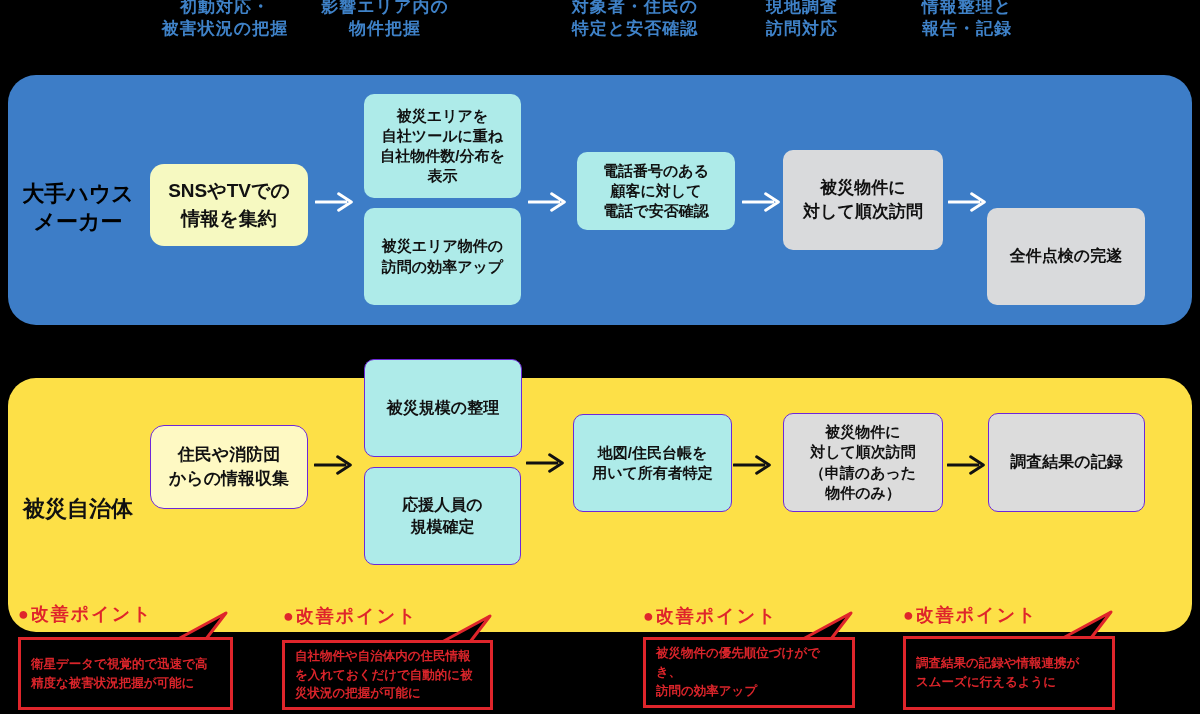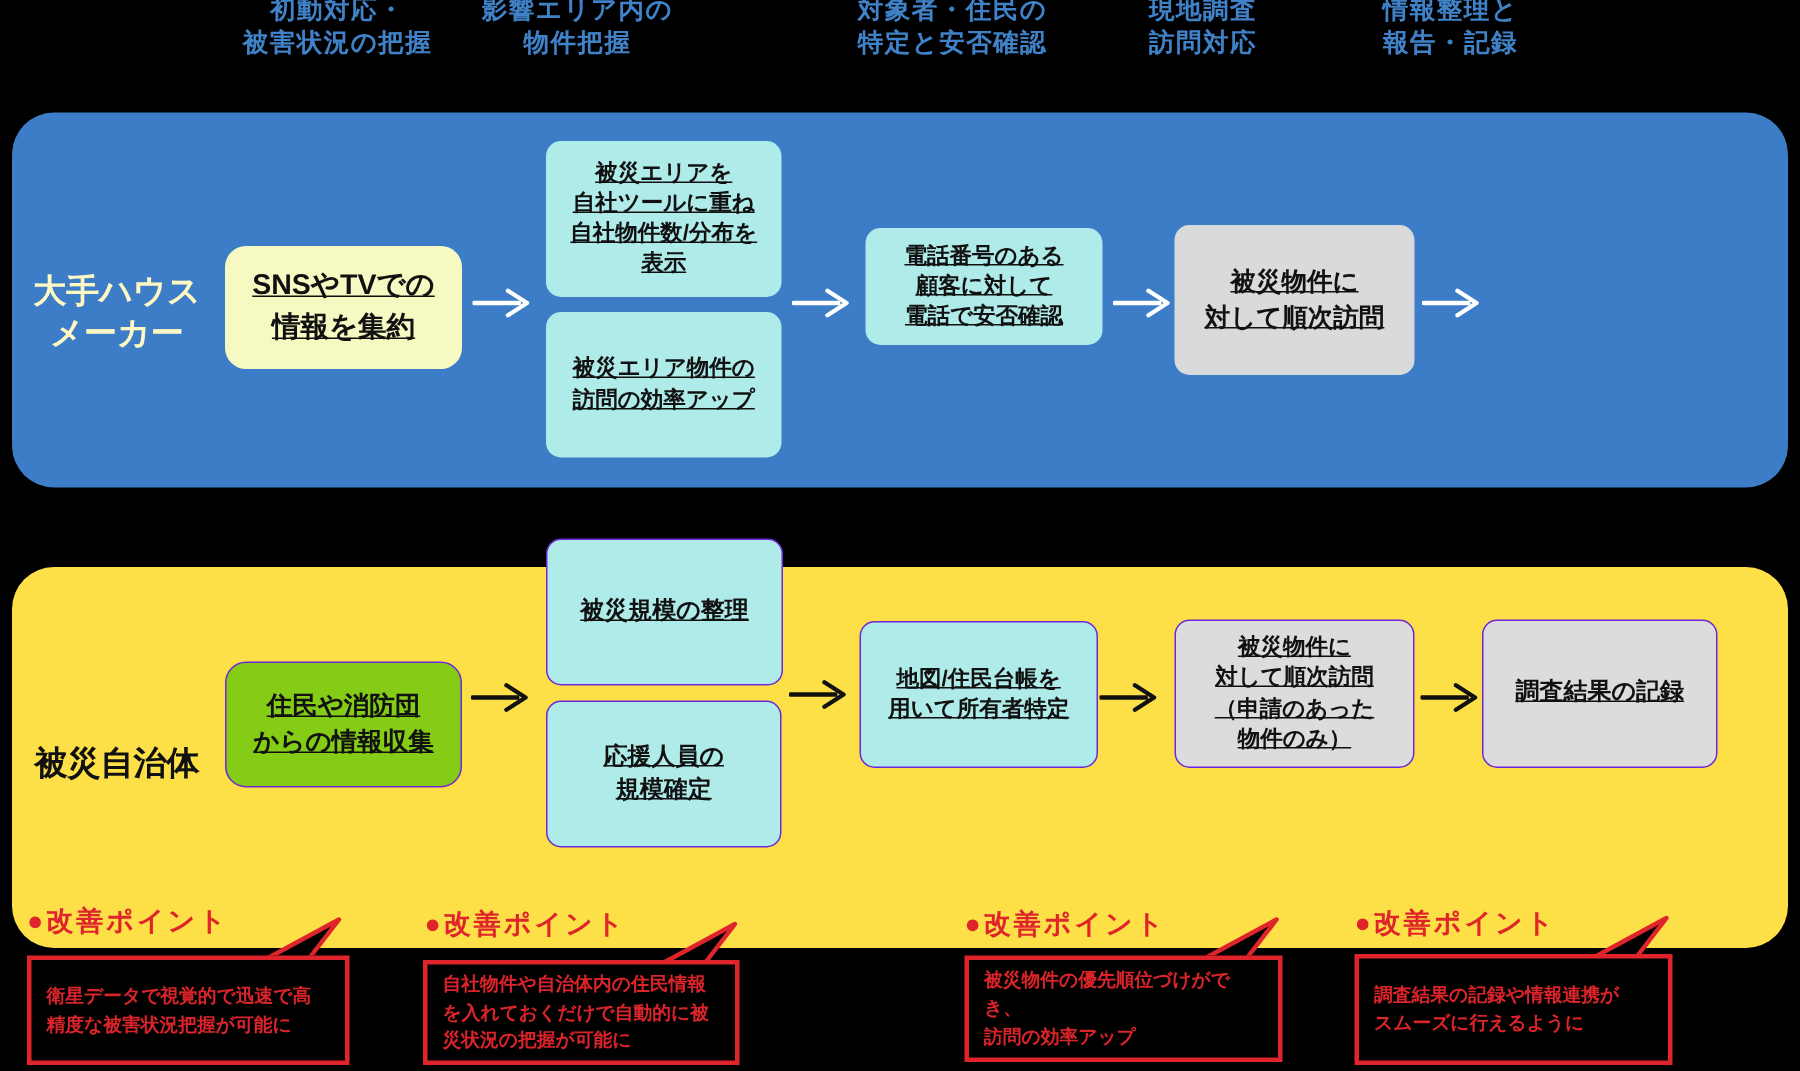--- a/index.html
+++ b/index.html
@@ -15,26 +15,26 @@
     font-size:17px;line-height:1.3;letter-spacing:1px;
     text-align:center;white-space:pre-line;
   }
   .band{position:absolute;left:8px;width:1184px;border-radius:28px;}
   .band.blue{top:75px;height:250px;background:#3d7dc7;}
   .band.yellow{top:338px;height:254px;background:#fde047;margin-top:40px;}
   .entity{
     position:absolute;width:140px;text-align:center;
     font-size:22px;line-height:1.25;white-space:pre-line;
   }
-  .entity.white{color:#fef9c3;}
+  .entity.white{color:#000000;}
   .entity.dark{color:#111;}
   .box{
     position:absolute;display:flex;align-items:center;justify-content:center;
     text-align:center;color:#111;white-space:pre-line;
-    border-radius:10px;box-sizing:border-box;padding:16px;text-decoration:underline;
+    border-radius:10px;box-sizing:border-box;padding:16px;
   }
   .box.yellow{background:#f6f9c1;border-radius:14px;}
   .box.cyan{background:#aeebe9;}
   .box.gray{background:#d9dadc;}
   .box.bordered{border:1px solid #6d28d9;}
   .fs15{font-size:15px;line-height:1.35;}
   .fs16{font-size:16px;line-height:1.4;}
   .fs17{font-size:17px;line-height:1.4;}
   .fs19{font-size:19px;line-height:1.45;}
   .arrow{position:absolute;width:40px;height:22px;}
@@ -78,20 +78,21 @@
 自社ツールに重ね
 自社物件数/分布を
 表示</div>
   <div class="box cyan fs15" style="left:364px;top:208px;width:157px;height:97px;">被災エリア物件の
 訪問の効率アップ</div>
   <div class="box cyan fs15" style="left:577px;top:152px;width:158px;height:78px;">電話番号のある
 顧客に対して
 電話で安否確認</div>
   <div class="box gray fs17" style="left:783px;top:150px;width:160px;height:100px;">被災物件に
 対して順次訪問</div>
+  <div class="box gray fs16" style="left:987px;top:208px;width:158px;height:97px;">全件点検の完遂</div>
 
   <div class="arrow" style="left:315px;top:191px;">
     <svg viewBox="0 0 44 22">
         <path d="M1 11 H34 M26 2 L40 11 L26 20" stroke="#ffffff" stroke-width="3.2" fill="none" stroke-linecap="round" stroke-linejoin="round"></path>
       </svg>
   </div>
   <div class="arrow" style="left:528px;top:191px;">
     <svg viewBox="0 0 44 22">
         <path d="M1 11 H34 M26 2 L40 11 L26 20" stroke="#ffffff" stroke-width="3.2" fill="none" stroke-linecap="round" stroke-linejoin="round"></path>
       </svg>
@@ -104,21 +105,21 @@
   <div class="arrow" style="left:948px;top:191px;">
     <svg viewBox="0 0 44 22">
         <path d="M1 11 H34 M26 2 L40 11 L26 20" stroke="#ffffff" stroke-width="3.2" fill="none" stroke-linecap="round" stroke-linejoin="round"></path>
       </svg>
   </div>
 
   <div class="band yellow">
     <div class="entity dark" style="left:0;top:117px;">被災自治体</div>
   </div>
 
-  <div class="box yellow bordered fs17" style="left:150px;top:425px;width:158px;height:84px;background:#84cc16;margin-top:16px;">住民や消防団
+  <div class="box yellow bordered fs17" style="left:150px;top:425px;width:158px;height:84px;background:#fef9c3;">住民や消防団
 からの情報収集</div>
   <div class="box cyan bordered fs16" style="left:364px;top:359px;width:158px;height:98px;">被災規模の整理</div>
   <div class="box cyan bordered fs16" style="left:364px;top:467px;width:157px;height:98px;">応援人員の
 規模確定</div>
   <div class="box cyan bordered fs15" style="left:573px;top:414px;width:159px;height:98px;">地図/住民台帳を
 用いて所有者特定</div>
   <div class="box gray bordered fs15" style="left:783px;top:413px;width:160px;height:99px;background:#dcdcdc;">被災物件に
 対して順次訪問
 （申請のあった
 物件のみ）</div>

